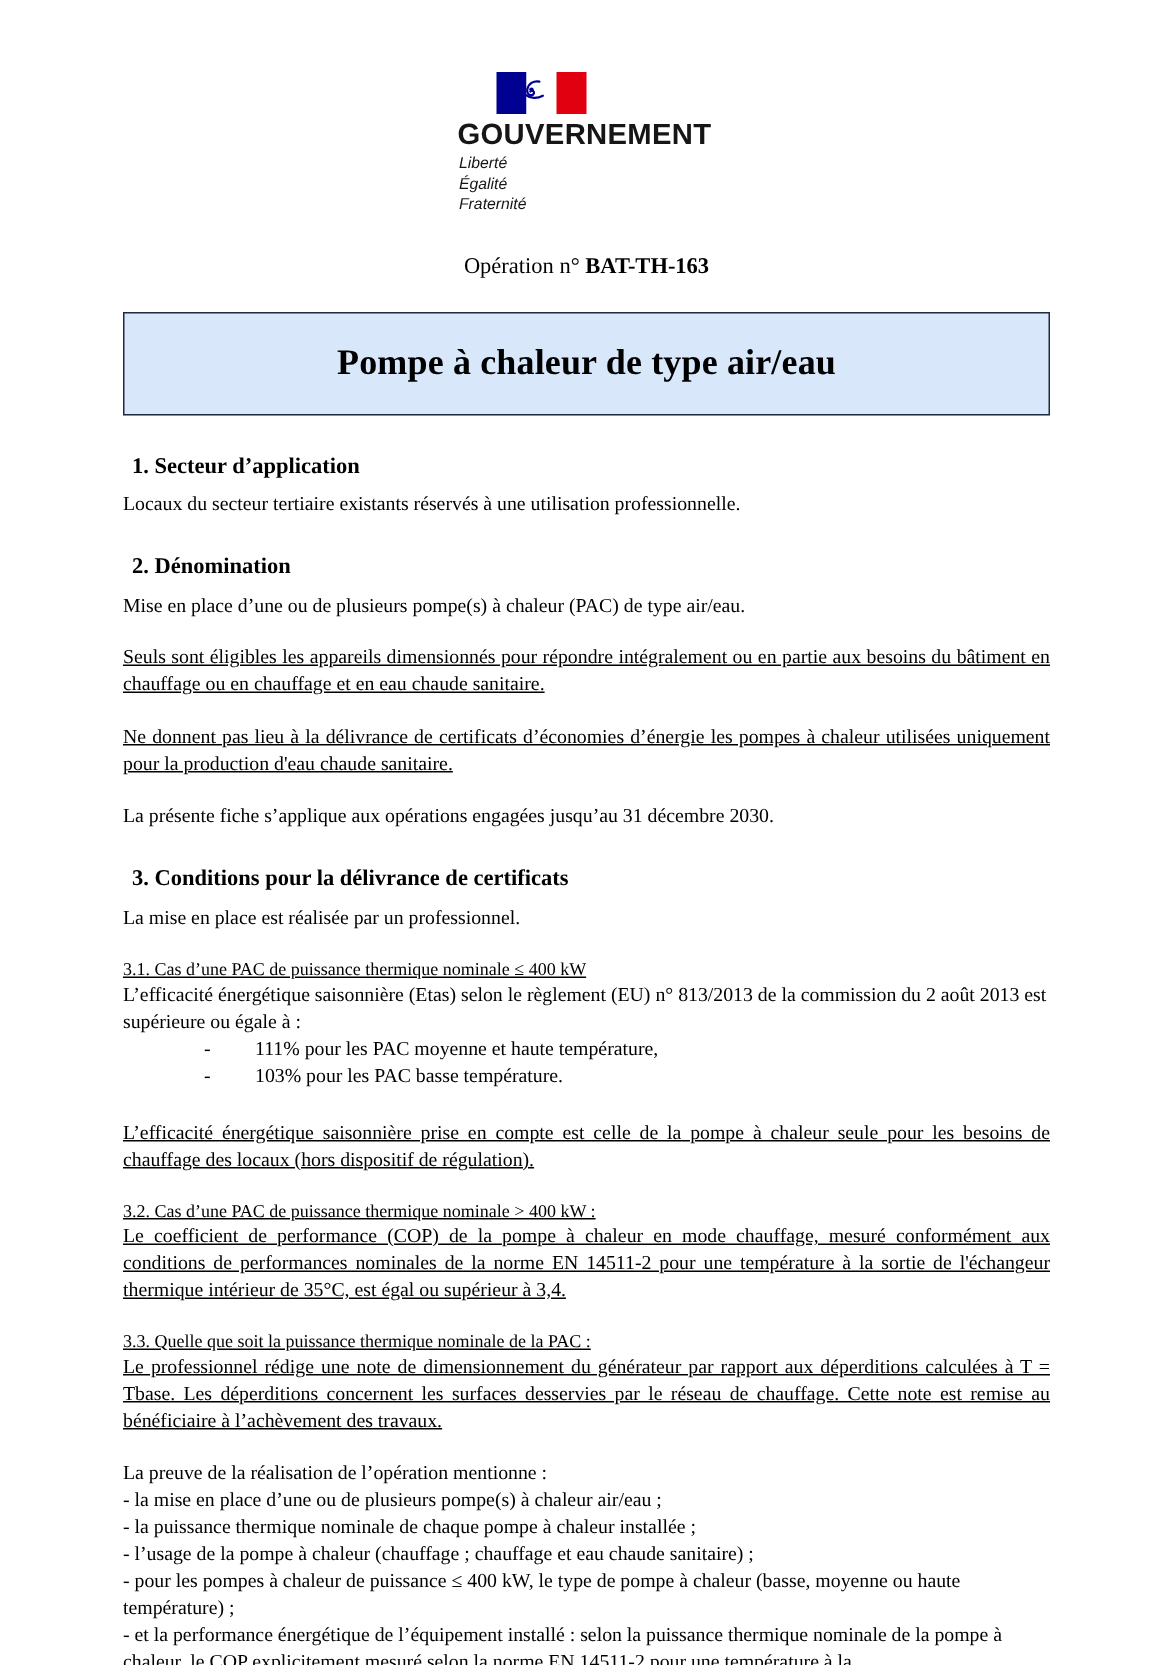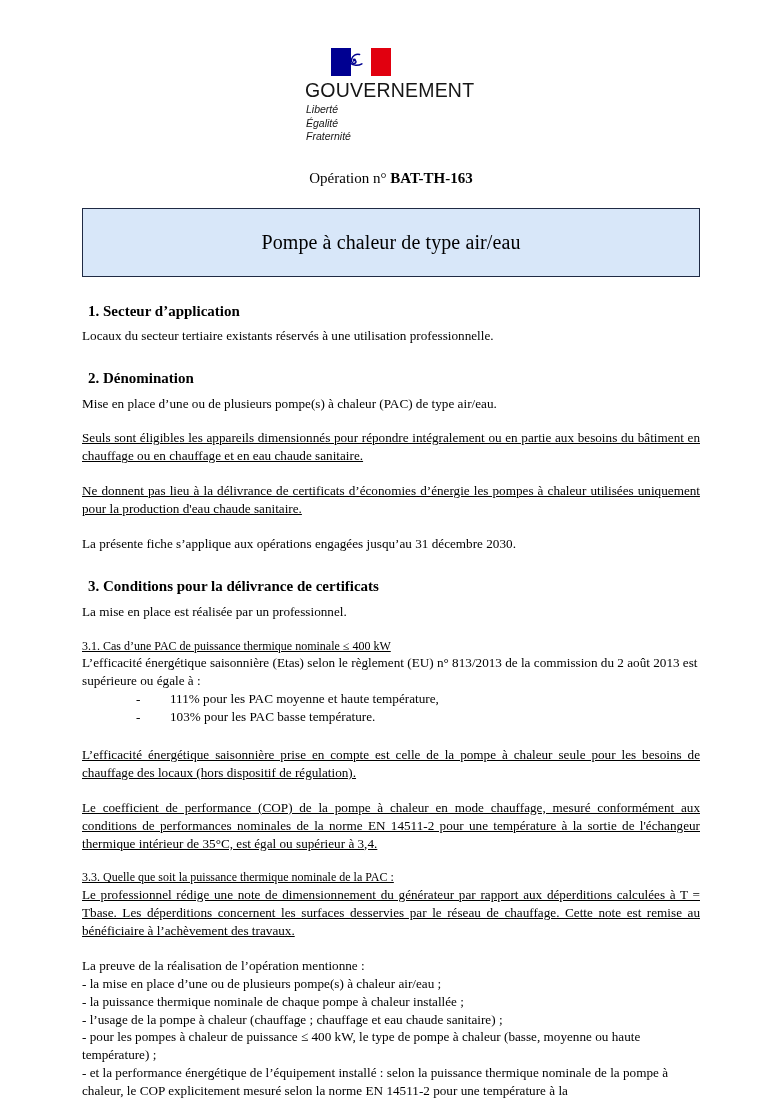--- a/index.html
+++ b/index.html
@@ -53,21 +53,21 @@
   .flag .band.blue  { background: #000091; }
   .flag .band.white { background: #ffffff; }
   .flag .band.red   { background: #e1000f; }
   .marianne {
     position: absolute;
     left: -9px;
     top: 1px;
   }
   .gouv-word {
     font-family: "Liberation Sans", "DejaVu Sans", sans-serif;
-    font-weight: 400;
+    font-weight: 700;
     font-size: 19.5px;
     letter-spacing: 0.2px;
     line-height: 1.05;
     color: #161616;
   }
   .devise {
     font-family: Liberation Sans, sans-serif;
     font-style: italic;
     font-size: 10.5px;
     line-height: 1.28;
@@ -90,22 +90,22 @@
   .title-box {
     margin-top: 21px;
     border: 1.4px solid #1f2a44;
     background: #d8e7f9;
     height: 67px;
     display: flex;
     align-items: center;
     justify-content: center;
   }
   .title-box .title-text {
-    font-size: 20px;
-    font-weight: normal;
+    font-size: 24px;
+    font-weight: bold;
     letter-spacing: 0.1px;
   }
 
   
   .body-content {
     margin-top: 24px;
     font-size: 13.2px;
     line-height: 1.36;
   }
   .h-bold-underline {
@@ -238,20 +238,21 @@
         <span class="li-text">103% pour les PAC basse température.</span>
       </li>
     </ul>
 
     <div class="gap-lg"></div>
 
     <p class="para justify">L’efficacité énergétique saisonnière prise en compte est celle de la pompe à chaleur seule pour les besoins de chauffage des locaux (hors dispositif de régulation).</p>
 
     <div class="gap-md"></div>
 
+    <div class="h-underline">3.2. Cas d’une PAC de puissance thermique nominale &gt; 400 kW :</div>
     <p class="para justify">Le coefficient de performance (COP) de la pompe à chaleur en mode chauffage, mesuré conformément aux conditions de performances nominales de la norme EN 14511-2 pour une température à la sortie de l'échangeur thermique intérieur de 35°C, est égal ou supérieur à 3,4.</p>
 
     <div class="gap-md"></div>
 
     <div class="h-underline">3.3. Quelle que soit la puissance thermique nominale de la PAC :</div>
     <p class="para justify">Le professionnel rédige une note de dimensionnement du générateur par rapport aux déperditions calculées à T = Tbase. Les déperditions concernent les surfaces desservies par le réseau de chauffage. Cette note est remise au bénéficiaire à l’achèvement des travaux.</p>
 
     <div class="gap-md"></div>
 
     <p class="para">La preuve de la réalisation de l’opération mentionne :</p>

